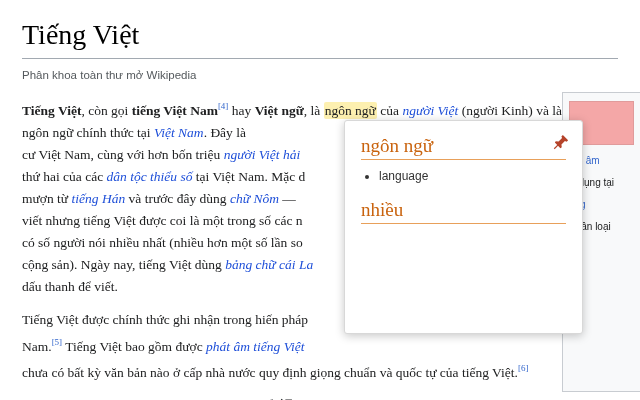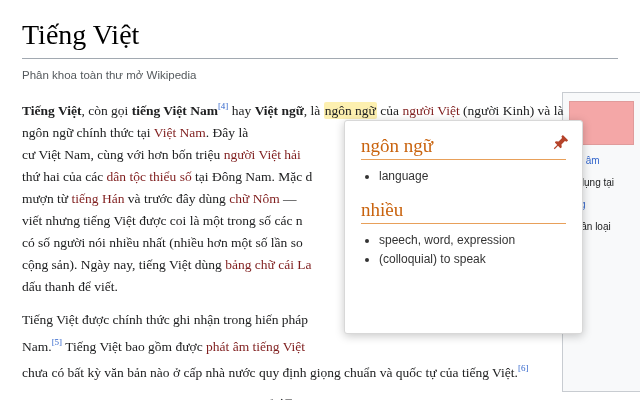--- a/index.html
+++ b/index.html
@@ -52,22 +52,23 @@
     font-family: "Liberation Serif", serif;
     font-size: 13.5px;
     line-height: 22px;
     color: #202122;
     width: 560px;
   }
   .body-text p {
     margin: 0 0 11px 0;
   }
   a.wiki {
-    color: #7f1d1d;
+    color: #1d4ed8;
     text-decoration: none;
+    font-style: italic;
   }
   .sup {
     font-size: 9px;
     vertical-align: super;
     color: #3366cc;
   }
   .bold {
     font-weight: bold;
   }
   .hl {
@@ -169,21 +170,21 @@
 
   <div class="content">
     <h1 class="title">Tiếng Việt</h1>
     <hr class="title-rule">
     <div class="subtitle">Phân khoa toàn thư mở Wikipedia</div>
 
     <div class="body-text">
       <p>
         <span class="bold">Tiếng Việt</span><span>, còn gọi </span><span class="bold">tiếng Việt Nam</span><span class="sup">[4]</span><span> hay </span><span class="bold">Việt ngữ</span><span>, là </span><span class="hl">ngôn ngữ</span><span> của </span><a class="wiki">người Việt</a><span> (người Kinh) và là ngôn ngữ chính thức tại </span><a class="wiki">Việt Nam</a><span>. Đây là </span><br>
         <span>cư Việt Nam, cùng với hơn bốn triệu </span><a class="wiki">người Việt hải </a><br>
-        <span>thứ hai của các </span><a class="wiki">dân tộc thiểu số</a><span> tại Đông Nam. Mặc d</span><br>
+        <span>thứ hai của các </span><a class="wiki">dân tộc thiểu số</a><span> tại Việt Nam. Mặc d</span><br>
         <span>mượn từ </span><a class="wiki">tiếng Hán</a><span> và trước đây dùng </span><a class="wiki">chữ Nôm</a><span> — </span><br>
         <span>viết nhưng tiếng Việt được coi là một trong số các n</span><br>
         <span>có số người nói nhiều nhất (nhiều hơn một số lần so</span><br>
         <span>cộng sản). Ngày nay, tiếng Việt dùng </span><a class="wiki">bảng chữ cái La</a><br>
         <span>dấu thanh để viết.</span>
       </p>
 
       <p>
         <span>Tiếng Việt được chính thức ghi nhận trong hiến pháp</span><br>
         <span>Nam.</span><span class="sup">[5]</span><span> Tiếng Việt bao gồm được </span><a class="wiki">phát âm tiếng Việt</a><br>
@@ -205,19 +206,15 @@
     </div>
 
     <h2 class="popup-headword">ngôn ngữ</h2>
     <hr class="popup-rule">
     <ul>
       <li>language</li>
     </ul>
 
     <h2 class="popup-headword">nhiều</h2>
     <hr class="popup-rule">
-    <ul>
-      <li>speech, word, expression</li>
-      <li>(colloquial) to speak</li>
-    </ul>
   </div>
 
 </div>
 
 </body></html>

